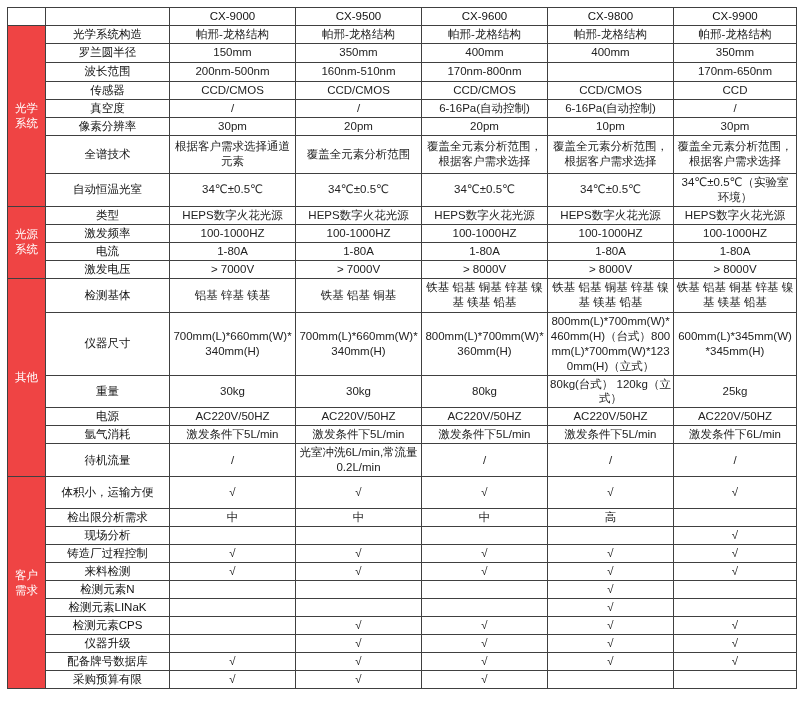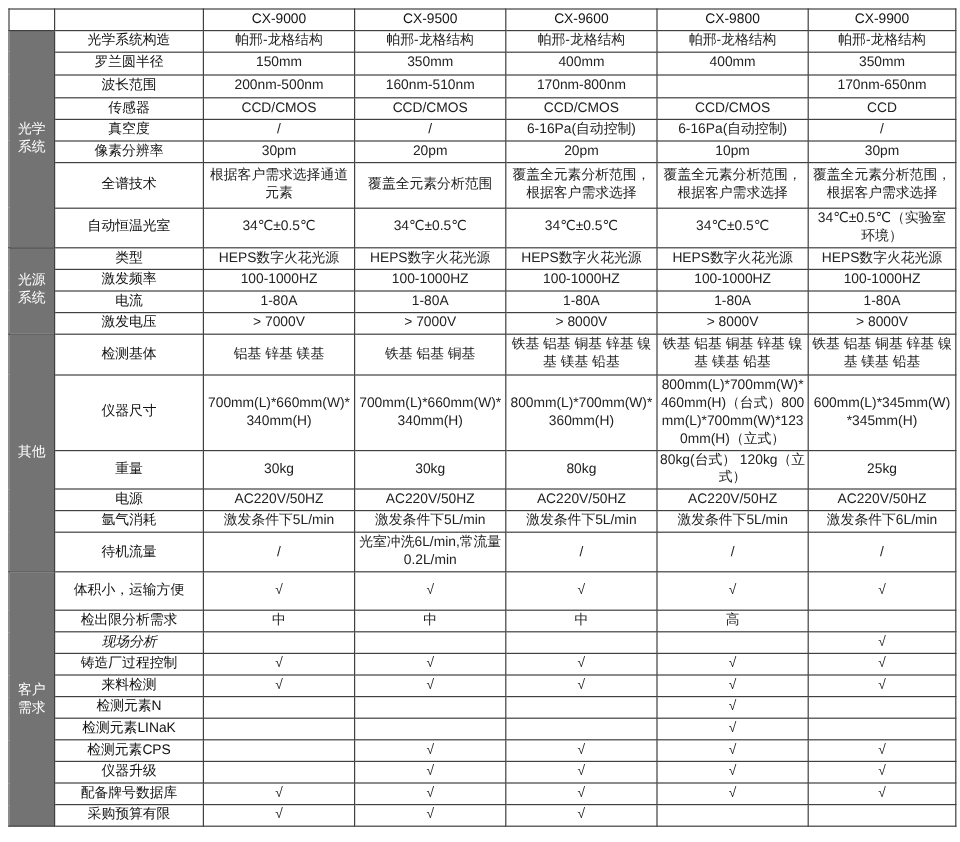--- a/index.html
+++ b/index.html
@@ -19,21 +19,21 @@
   }
   table.spec td, table.spec th{
     border:1px solid #404040;
     text-align:center;vertical-align:middle;
     font-size:11.5px;font-weight:normal;
     padding:1px 2px;line-height:1.3;
     overflow:hidden;word-break:break-all;
   }
   td.model{font-size:12px;color:#111;}
   td.cat{
-    background:#737373;color:#ffffff;font-size:9.5px;
+    background:#ef4444;color:#ffffff;font-size:9.5px;
     padding:0;letter-spacing:0;
   }
   td.corner{background:#ffffff;}
   td.rowlabel{font-size:11.5px;color:#111;}
   .red{color:#C0504D;}
   td.val{color:#222;}
 </style>
 </head>
 <body>
 
@@ -216,21 +216,21 @@
           <td class="val">√</td>
         </tr>
         <tr style="height: 18px;">
           <td class="rowlabel">检出限分析需求</td>
           <td class="val">中</td>
           <td class="val">中</td>
           <td class="val">中</td>
           <td class="val">高</td>
           <td class="val"></td>
         </tr>
-        <tr style="height: 18px; font-style: italic;">
+        <tr style="height: 18px;">
           <td class="rowlabel">现场分析</td>
           <td class="val"></td>
           <td class="val"></td>
           <td class="val"></td>
           <td class="val"></td>
           <td class="val">√</td>
         </tr>
         <tr style="height: 18px;">
           <td class="rowlabel">铸造厂过程控制</td>
           <td class="val">√</td>

